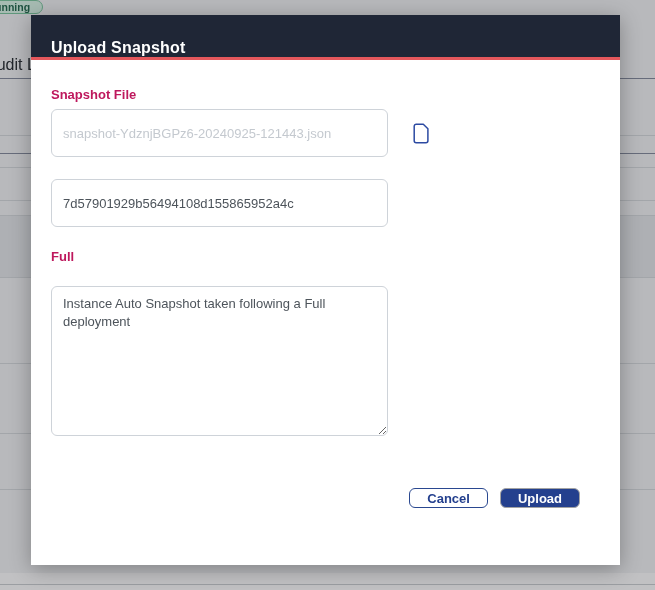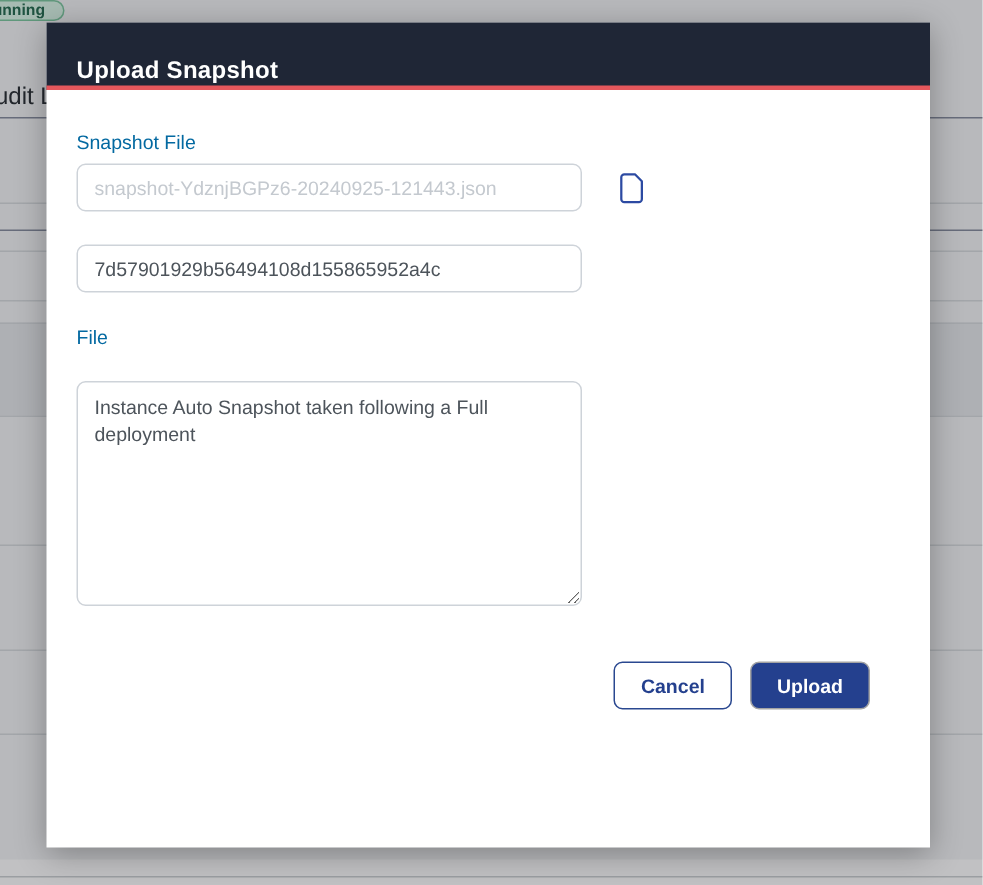--- a/index.html
+++ b/index.html
@@ -22,35 +22,35 @@
 
   
   .modal { position:absolute; left:31px; top:15px; width:589px; height:550px;
            background:#ffffff; box-shadow:0 4px 20px rgba(0,0,0,0.3); }
   .modal-header { height:45px; background:#1f2636; border-bottom:3px solid #e4575c;
                   display:flex; align-items:flex-end; padding:0 20px; }
   .modal-title { color:#ffffff; font-size:16px; font-weight:bold; letter-spacing:.2px; }
 
   .modal-body { padding:27px 20px 0 20px; }
   .form-group { margin-bottom:22px; }
-  .form-label { display:block; font-size:13px; font-weight:400; color:#0369a1; margin-bottom:7px; }
-  .text-input { width:337px; height:32px; border:1px solid #ced3d9; border-radius:6px;
+  .form-label { display:block; font-size:13px; font-weight:700; color:#be185d; margin-bottom:7px; }
+  .text-input { width:337px; height:48px; border:1px solid #ced3d9; border-radius:6px;
                 padding:0 11px; font-size:13px; color:#4d545b; background:#fff; outline:none;
                 font-family:"Liberation Sans", sans-serif; }
   .text-input::placeholder { color:#c4c9cf; opacity:1; }
   .file-row { display:flex; align-items:center; }
   .file-icon { margin-left:25px; display:inline-flex; }
   .desc-textarea { width:337px; height:150px; border:1px solid #ced3d9; border-radius:6px;
                    padding:8px 11px; font-size:13px; color:#4d545b; background:#fff; outline:none;
                    resize:both; font-family:"Liberation Sans", sans-serif; line-height:1.35; }
 
   .modal-footer { display:flex; justify-content:flex-end; align-items:center;
                   padding:32px 20px 0 20px; gap:12px; }
-  .btn { height:32px; border-radius:6px; font-size:13px; font-weight:bold;
-         padding:0 17px; cursor:pointer; font-family:"Liberation Sans", sans-serif; }
+  .btn { height:20px; border-radius:6px; font-size:13px; font-weight:bold;
+         padding:0 17px; cursor:pointer; font-family:"Liberation Sans", sans-serif;margin-top:16px; }
   .btn-cancel { background:#ffffff; border:1px solid #2a4890; color:#24408e; }
   .btn-upload { background:#24408e; border:1px solid #a3a3a3; color:#ffffff; }
 </style>
 </head>
 <body>
 
 <div class="page">
   <div class="hline strong" style="top:78px"></div>
   <div class="hline" style="top:135px"></div>
   <div class="hline strong" style="top:153px"></div>
@@ -88,21 +88,21 @@
           </svg>
         </span>
       </div>
     </div>
 
     <div class="form-group">
       <input class="text-input" type="text" value="7d57901929b56494108d155865952a4c" style="">
     </div>
 
     <div class="form-group">
-      <label class="form-label">File</label>
+      <label class="form-label">Full</label>
     </div>
 
     <div class="form-group" style="margin-bottom:0">
       <textarea class="desc-textarea" style="">Instance Auto Snapshot taken following a Full deployment</textarea>
     </div>
 
     <div class="modal-footer">
       <button class="btn btn-cancel">Cancel</button>
       <button class="btn btn-upload">Upload</button>
     </div>

